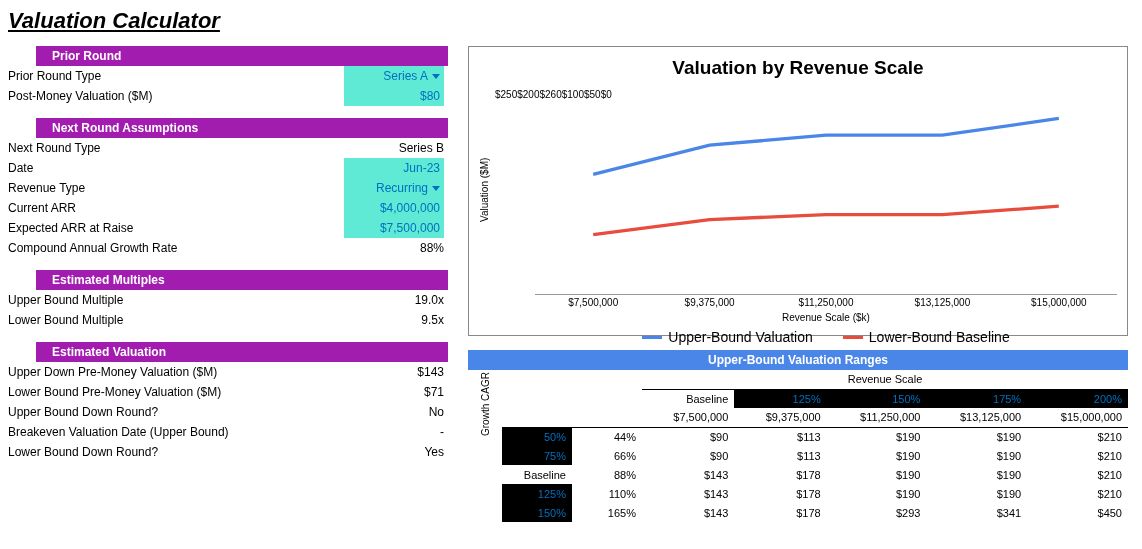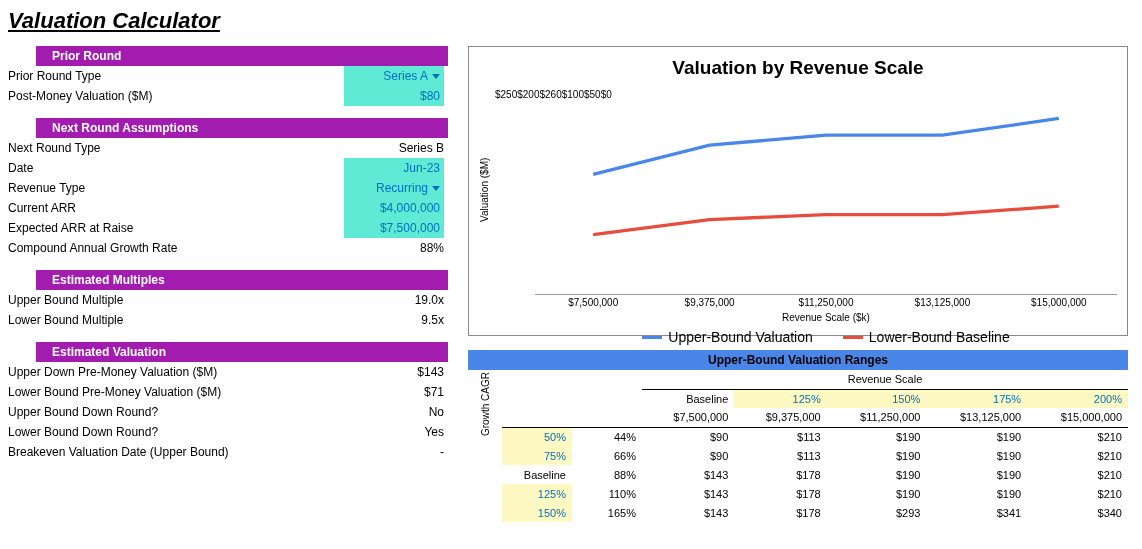--- a/index.html
+++ b/index.html
@@ -129,21 +129,21 @@
     margin-top: 6px;
     margin-left: 56px;
   }
   .legend-item { display: flex; align-items: center; gap: 6px; }
   .legend-swatch { width: 20px; height: 3px; }
   .sw-blue { background: #4a86e8; }
   .sw-red { background: #e74c3c; }
 
   .ranges-header {
     background: #4a86e8;
-    color: #000000;
+    color: #ffffff;
     font-weight: bold;
     text-align: center;
     padding: 3px 0;
     margin-top: 14px;
     font-size: 12px;
   }
   .ranges-table {
     border-collapse: collapse;
     width: 100%;
     font-size: 11px;
@@ -152,21 +152,21 @@
     padding: 2px 6px;
     text-align: right;
     height: 19px;
     font-weight: normal;
   }
   .ranges-table .rev-scale-label {
     text-align: center;
     border-bottom: 1px solid #000;
   }
   .ranges-table .yellow {
-    background: #fef9c3;
+    background: #000000;
     color: #0070c0;
   }
   .ranges-table .bordertop td { border-top: 1px solid #000; }
   .cagr-label-cell {
     writing-mode: vertical-rl;
     transform: rotate(180deg);
     text-align: center;
     vertical-align: middle;
     font-size: 10px;
     width: 18px;
@@ -243,26 +243,26 @@
     </div>
     <div class="row">
       <span class="label">Lower Bound Pre-Money Valuation ($M)</span>
       <span class="value">$71</span>
     </div>
     <div class="row">
       <span class="label">Upper Bound Down Round?</span>
       <span class="value">No</span>
     </div>
     <div class="row">
+      <span class="label">Breakeven Valuation Date (Upper Bound)</span>
+      <span class="value">-</span>
+    </div>
+    <div class="row">
       <span class="label">Lower Bound Down Round?</span>
       <span class="value">Yes</span>
-    </div>
-    <div class="row">
-      <span class="label">Breakeven Valuation Date (Upper Bound)</span>
-      <span class="value">-</span>
     </div>
   </div>
 
   <div class="right-col">
     <div class="chart-container">
       <div class="chart-title">Valuation by Revenue Scale</div>
       <div class="plot-area">
         <div class="y-axis-label">Valuation ($M)</div>
         <div class="y-ticks">
           <span>$250</span>
@@ -362,18 +362,18 @@
         <td>$190</td>
         <td>$210</td>
       </tr>
       <tr>
         <td class="yellow">150%</td>
         <td>165%</td>
         <td>$143</td>
         <td>$178</td>
         <td>$293</td>
         <td>$341</td>
-        <td>$340</td>
+        <td>$450</td>
       </tr>
     </tbody>
       </table>
   </div>
 </div>
 
 </body></html>

